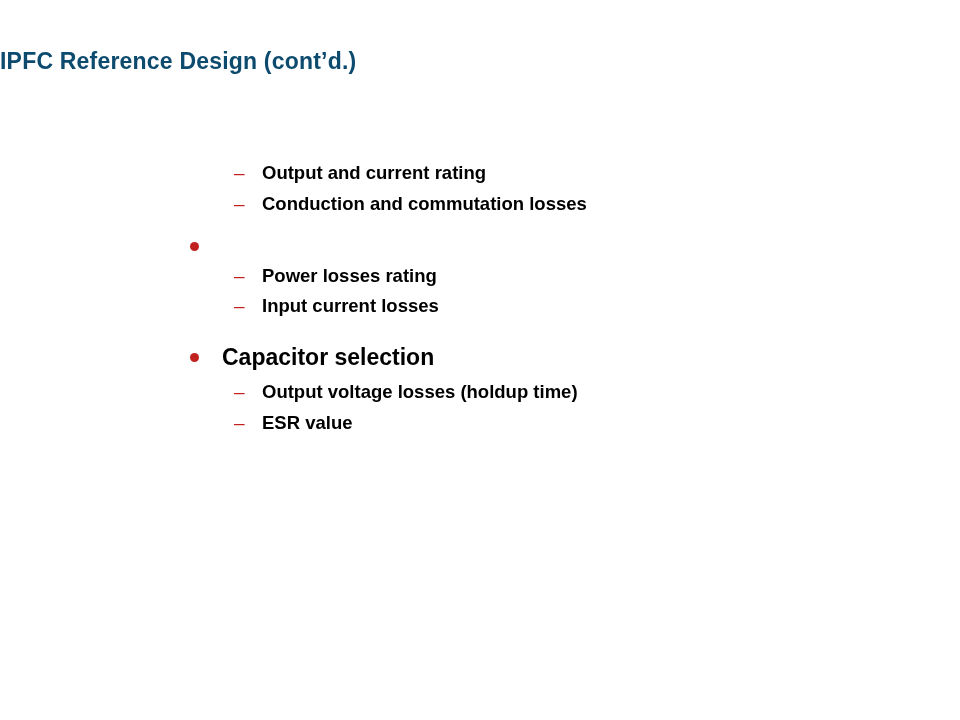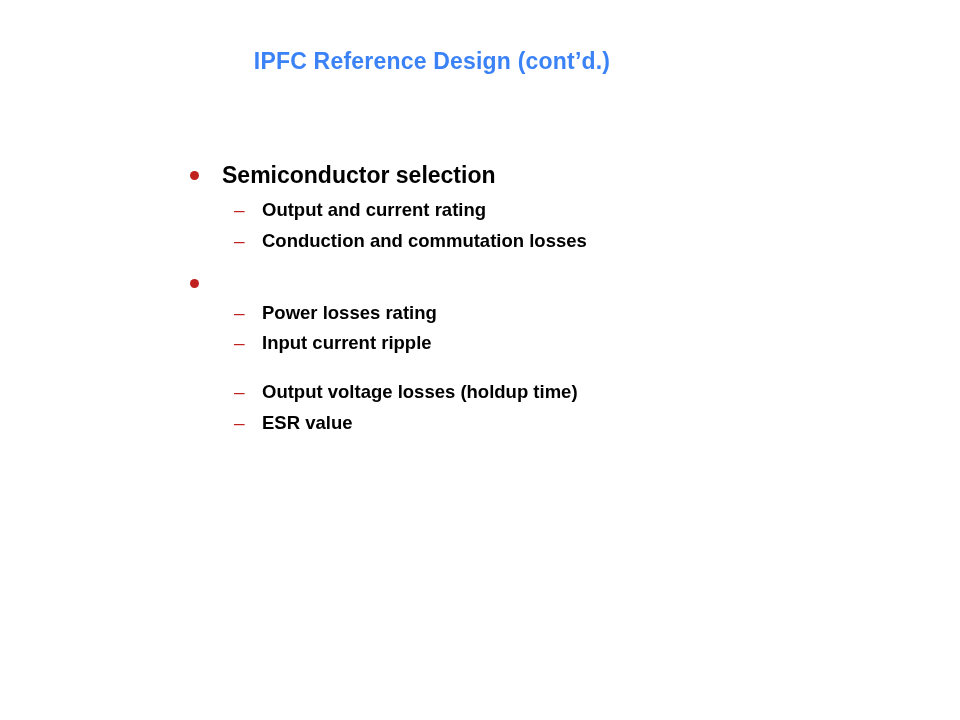--- a/index.html
+++ b/index.html
@@ -17,24 +17,24 @@
     position: relative;
     width: 960px;
     height: 720px;
     background: #ffffff;
   }
   .slide-title {
     position: absolute;
     top: 48px;
     left: 0;
     width: 864px;
-    text-align: center;
+    text-align: left;
     font-size: 23px;
     font-weight: bold;
-    color: #3b82f6;
+    color: #0c4a6e;
     letter-spacing: 0.2px;
   }
   .content {
     position: absolute;
     top: 160px;
     left: 190px;
     width: 700px;
   }
   .group {
     margin-bottom: 22px;
@@ -89,49 +89,49 @@
 </head>
 <body>
 
 <div class="slide">
 
   <div class="slide-title">IPFC Reference Design (cont’d.)</div>
 
   <div class="content">
 
     <div class="group">
-      <div class="level1">
-        <span class="bullet"><span></span></span>
-        <span class="text">Semiconductor selection</span>
-      </div>
       <div class="level2">
         <span class="dash">–</span>
         <span class="text">Output and current rating</span>
       </div>
       <div class="level2">
         <span class="dash">–</span>
         <span class="text">Conduction and commutation losses</span>
       </div>
     </div>
 
     <div class="group">
       <div class="level1">
         <span class="bullet"><span></span></span>
       </div>
       <div class="level2">
         <span class="dash">–</span>
         <span class="text">Power losses rating</span>
       </div>
       <div class="level2">
         <span class="dash">–</span>
-        <span class="text">Input current ripple</span>
+        <span class="text">Input current losses</span>
       </div>
     </div>
 
     <div class="group">
+      <div class="level1">
+        <span class="bullet"><span></span></span>
+        <span class="text">Capacitor selection</span>
+      </div>
       <div class="level2">
         <span class="dash">–</span>
         <span class="text">Output voltage losses (holdup time)</span>
       </div>
       <div class="level2">
         <span class="dash">–</span>
         <span class="text">ESR value</span>
       </div>
     </div>
 

